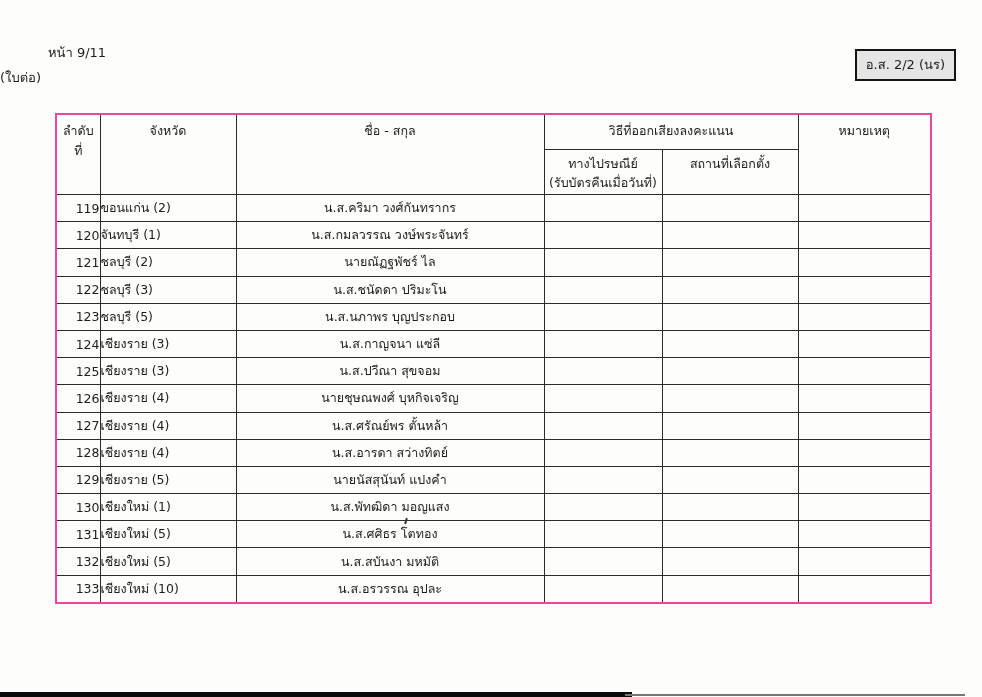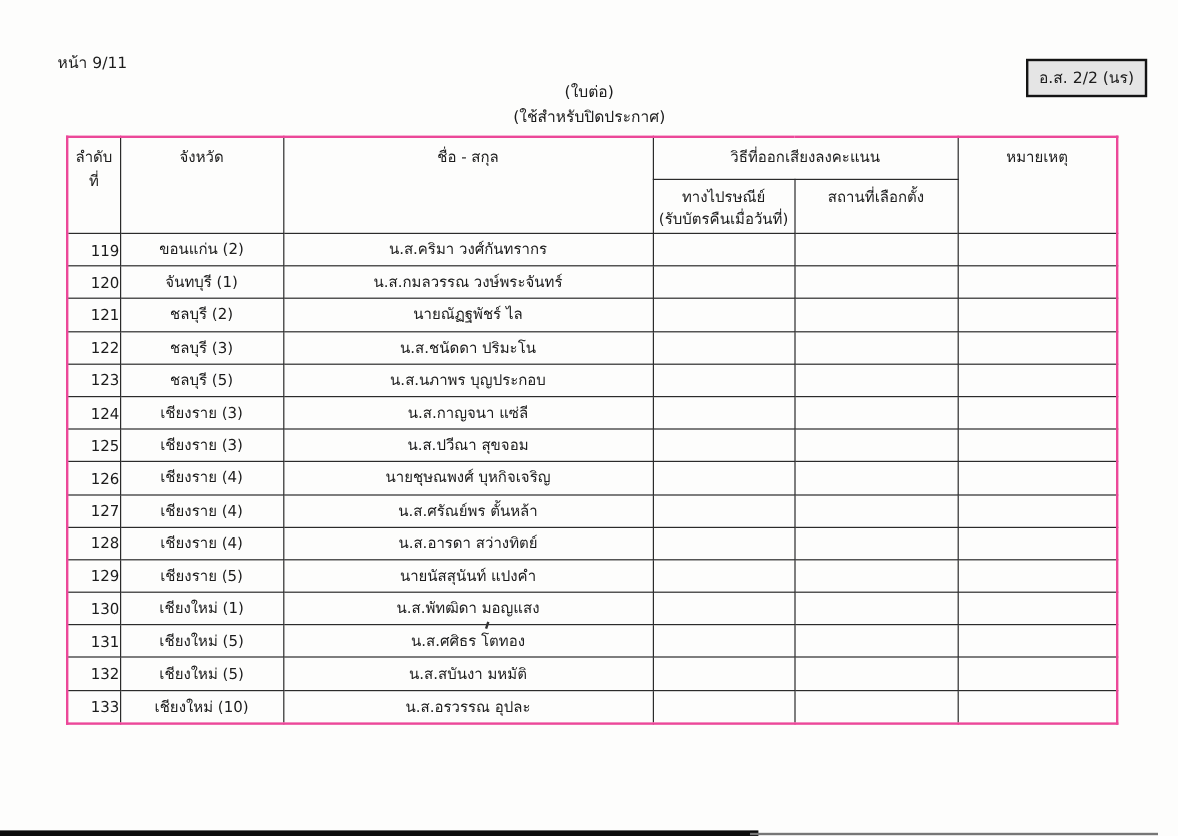--- a/index.html
+++ b/index.html
@@ -30,21 +30,20 @@
     border: 2px solid #141414;
     padding: 3px 9px 4px 9px;
     font-size: 13px;
     background: #e5e5e5;
   }
   .titles {
     position: absolute;
     top: 67px;
     left: 0;
     width: 100%;
-    text-align: center;
     font-size: 13px;
     line-height: 21px;
   }
   table.doc {
     position: absolute;
     left: 55px;
     top: 113px;
     width: 875px;
     border-collapse: collapse;
     table-layout: fixed;
@@ -56,21 +55,21 @@
     padding: 0;
     overflow: hidden;
     white-space: nowrap;
   }
   table.doc { border: 2px solid #ec4899; }
   thead tr.h1 th { height: 28px; vertical-align: top; padding-top: 6px; text-align: center; }
   thead tr.h2 th { height: 40px; vertical-align: top; padding-top: 4px; text-align: center; line-height: 19px; }
   th.rowspan2 { vertical-align: top; padding-top: 6px; text-align: center; line-height: 20px; }
   tbody td { height: 26.2px; }
   td.c0 { text-align: right; }
-  td.c1 { text-align: center; padding-left: 6px; }
+  td.c1 { text-align: left; padding-left: 6px; }
   td.c2 { text-align: center; padding-left: 5px; }
   .stray {
     position: absolute;
     left: 405px;
     top: 518px;
     width: 2px;
     height: 6px;
     background: #333;
     transform: rotate(18deg);
   }
@@ -97,21 +96,20 @@
 <div class="page">
 
   <div class="page-label">หน้า 9/11</div>
 
   <div class="form-code">
     <span>อ.ส. 2/2 (นร)</span>
   </div>
 
   <div class="titles">
     <div>(ใบต่อ)</div>
-    <div>(ใช้สำหรับปิดประกาศ)</div>
   </div>
 
   <table class="doc">
     <colgroup>
       <col style="width:44px">
       <col style="width:136px">
       <col style="width:308px">
       <col style="width:118px">
       <col style="width:136px">
       <col style="width:133px">

